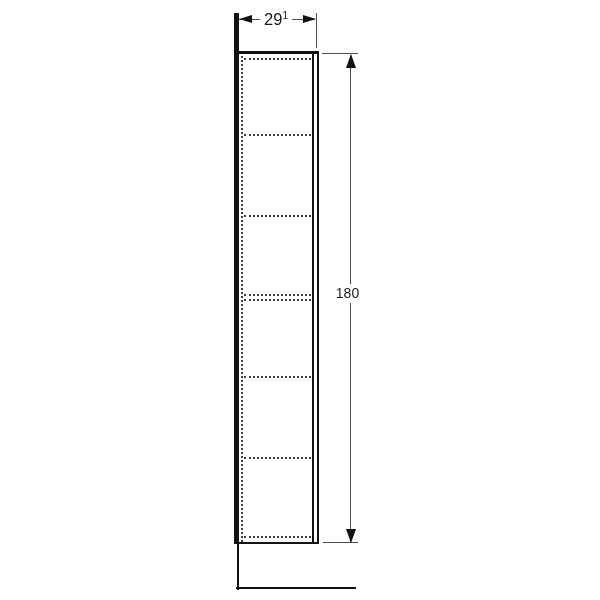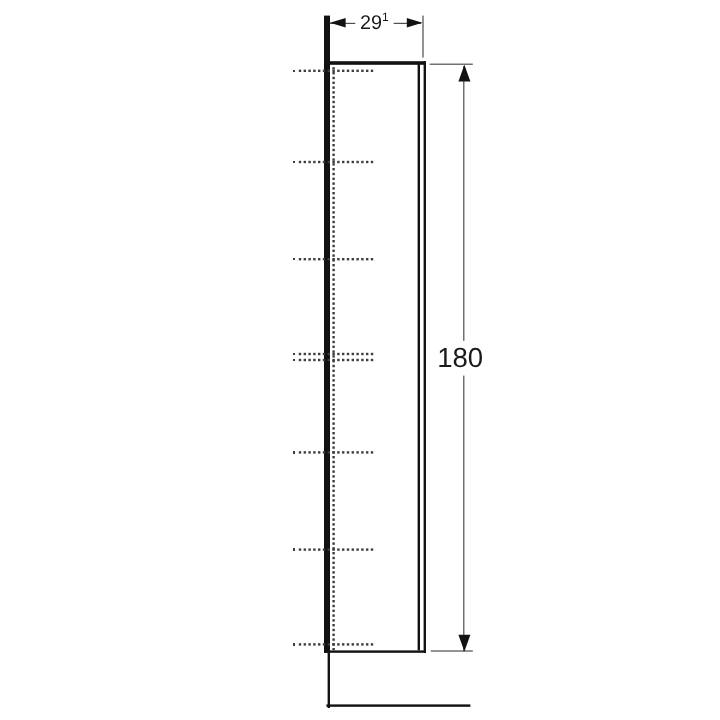--- a/index.html
+++ b/index.html
@@ -8,21 +8,21 @@
     background: #ffffff;
     font-family: "Liberation Sans", sans-serif;
   }
   .canvas {
     position: relative;
     width: 600px;
     height: 600px;
     background: var(--bg, #ffffff);
     overflow: hidden;
   }
-  .abs { position: absolute; margin-left: 36px; }
+  .abs { position: absolute; }
 
   
   .cab-left        { left: 234px;  top: 12.5px;  width: 4.5px; height: 531.5px; background: var(--outline, #121212); }
   .cab-top         { left: 234px;  top: 51px;    width: 84.5px; height: 2.8px;  background: var(--outline, #121212); }
   .cab-bottom      { left: 234px;  top: 541.5px; width: 84.5px; height: 2.8px;  background: var(--outline, #121212); }
   .cab-right-outer { left: 316.5px;top: 51px;    width: 2px;   height: 493px;   background: var(--outline, #121212); }
   .cab-right-inner { left: 312px;  top: 53px;    width: 1.6px; height: 489px;   background: var(--outline, #121212); }
 
   
   .cab-hidden-v {
@@ -73,21 +73,21 @@
   .arrow-down {
     left: 345.5px; top: 528.5px; width: 0; height: 0;
     border-left: 5.2px solid transparent; border-right: 5.2px solid transparent;
     border-top: 14px solid var(--outline, #121212);
   }
   .dim-h-label {
     left: 347.5px; top: 284px;
     transform: translateX(-50%);
     background: var(--bg, #ffffff);
     padding: 2px 4px;
-    font-size: 23px;
+    font-size: 14px;
     line-height: 1.1;
     color: var(--text, #1a1a1a);
     z-index: 3;
   }
 
   
   .base-v  { left: 236.5px; top: 544px;   width: 2px;   height: 45.5px; background: var(--outline, #121212); }
   .floor-h { left: 236px;   top: 586.5px; width: 119.5px; height: 2.7px; background: var(--outline, #121212); }
 </style>
 </head>

